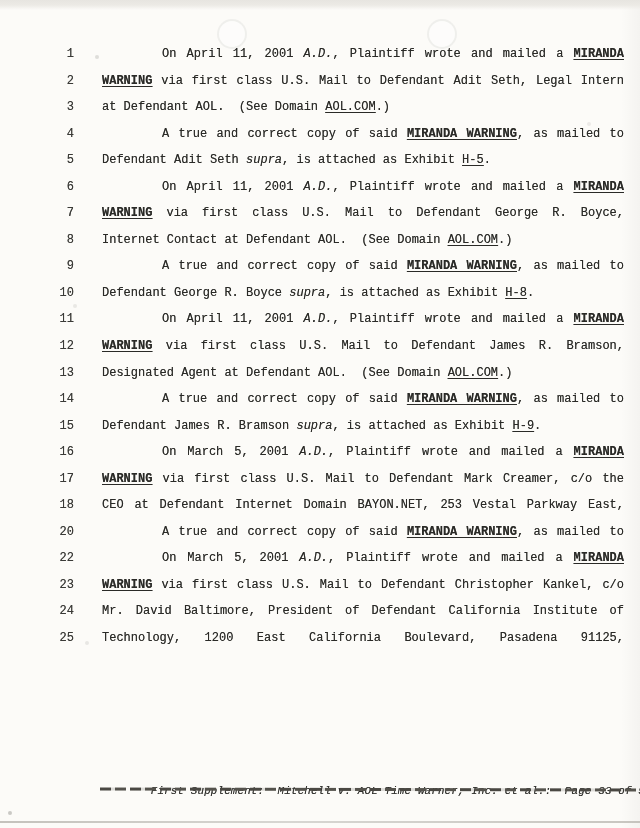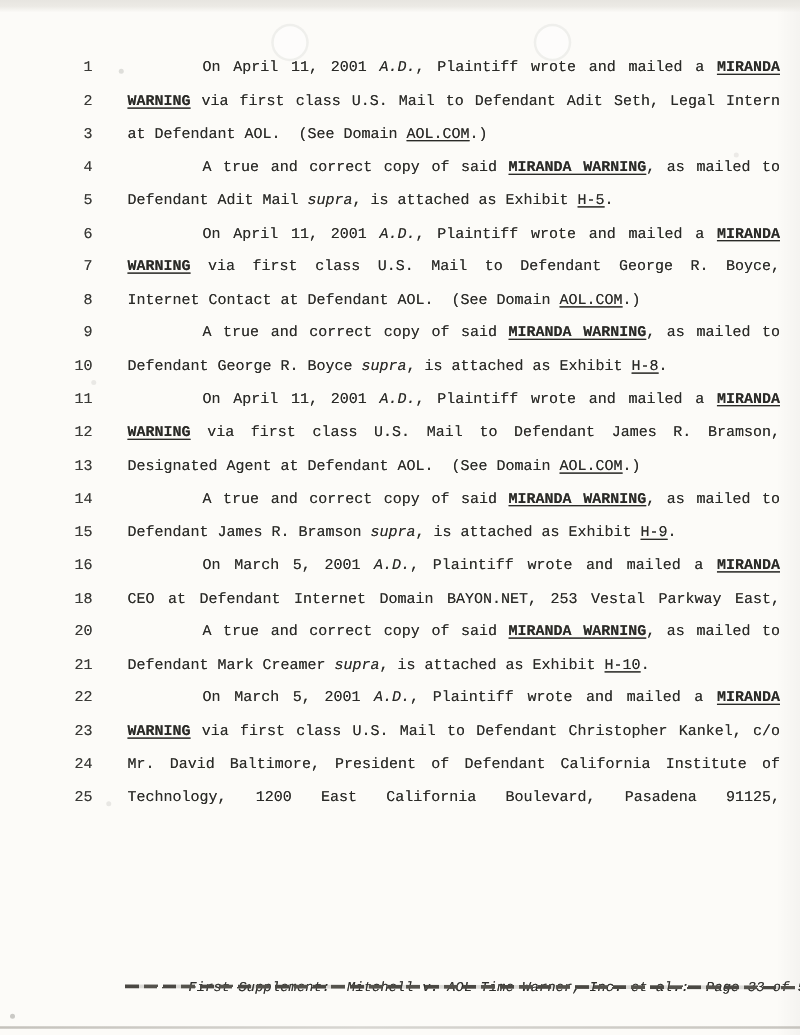--- a/index.html
+++ b/index.html
@@ -82,21 +82,21 @@
       <div class="row">
         <div class="num">3</div>
         <div class="txt"><span class="seg">at Defendant AOL.&nbsp; (See Domain </span><span class="seg un">AOL.COM</span><span class="seg">.)</span></div>
       </div>
       <div class="row">
         <div class="num">4</div>
         <div class="txt justify indent"><span class="seg">A true and correct copy of said </span><span class="seg bu">MIRANDA WARNING</span><span class="seg">, as mailed to</span></div>
       </div>
       <div class="row">
         <div class="num">5</div>
-        <div class="txt"><span class="seg">Defendant Adit Mail </span><span class="seg it">supra</span><span class="seg">, is attached as Exhibit </span><span class="seg un">H-5</span><span class="seg">.</span></div>
+        <div class="txt"><span class="seg">Defendant Adit Seth </span><span class="seg it">supra</span><span class="seg">, is attached as Exhibit </span><span class="seg un">H-5</span><span class="seg">.</span></div>
       </div>
       <div class="row">
         <div class="num">6</div>
         <div class="txt justify indent"><span class="seg">On April 11, 2001 </span><span class="seg it">A.D.</span><span class="seg">, Plaintiff wrote and mailed a </span><span class="seg bu">MIRANDA</span></div>
       </div>
       <div class="row">
         <div class="num">7</div>
         <div class="txt justify"><span class="seg bu">WARNING</span><span class="seg"> via first class U.S. Mail to Defendant George R. Boyce,</span></div>
       </div>
       <div class="row">
@@ -129,30 +129,30 @@
       </div>
       <div class="row">
         <div class="num">15</div>
         <div class="txt"><span class="seg">Defendant James R. Bramson </span><span class="seg it">supra</span><span class="seg">, is attached as Exhibit </span><span class="seg un">H-9</span><span class="seg">.</span></div>
       </div>
       <div class="row">
         <div class="num">16</div>
         <div class="txt justify indent"><span class="seg">On March 5, 2001 </span><span class="seg it">A.D.</span><span class="seg">, Plaintiff wrote and mailed a </span><span class="seg bu">MIRANDA</span></div>
       </div>
       <div class="row">
+        <div class="num">17</div>
+        <div class="txt justify"><span class="seg bu">WARNING</span><span class="seg"> via first class U.S. Mail to Defendant Mark Creamer, c/o the</span></div>
+      </div>
+      <div class="row">
         <div class="num">18</div>
         <div class="txt justify"><span class="seg">CEO at Defendant Internet Domain BAYON.NET, 253 Vestal Parkway East,</span></div>
       </div>
       <div class="row">
         <div class="num">20</div>
         <div class="txt justify indent"><span class="seg">A true and correct copy of said </span><span class="seg bu">MIRANDA WARNING</span><span class="seg">, as mailed to</span></div>
-      </div>
-      <div class="row">
-        <div class="num">21</div>
-        <div class="txt"><span class="seg">Defendant Mark Creamer </span><span class="seg it">supra</span><span class="seg">, is attached as Exhibit </span><span class="seg un">H-10</span><span class="seg">.</span></div>
       </div>
       <div class="row">
         <div class="num">22</div>
         <div class="txt justify indent"><span class="seg">On March 5, 2001 </span><span class="seg it">A.D.</span><span class="seg">, Plaintiff wrote and mailed a </span><span class="seg bu">MIRANDA</span></div>
       </div>
       <div class="row">
         <div class="num">23</div>
         <div class="txt justify"><span class="seg bu">WARNING</span><span class="seg"> via first class U.S. Mail to Defendant Christopher Kankel, c/o</span></div>
       </div>
       <div class="row">

